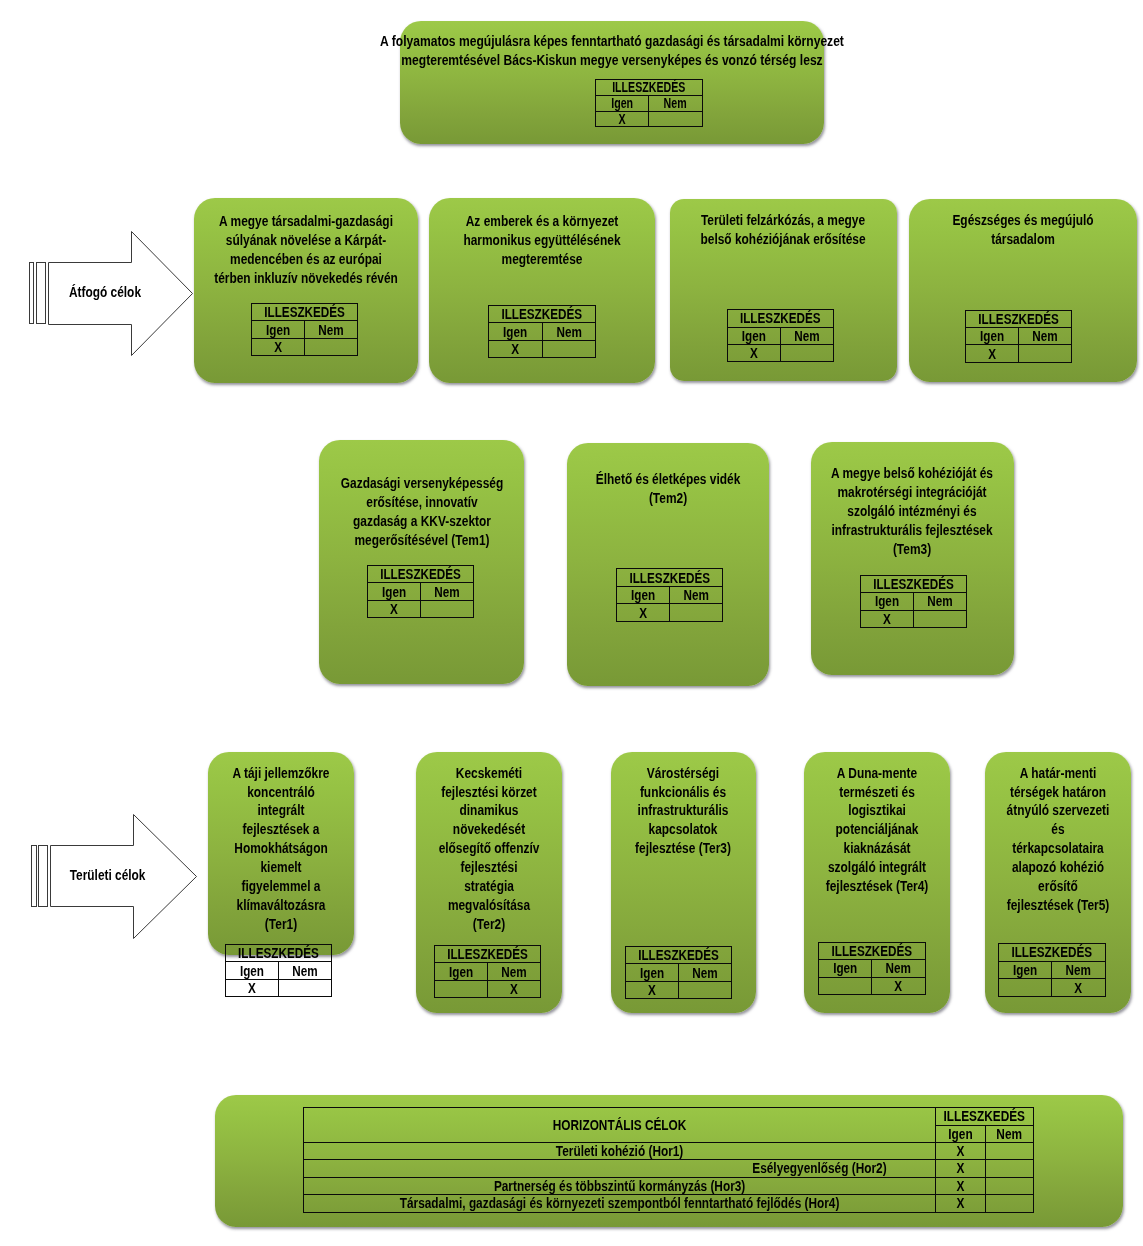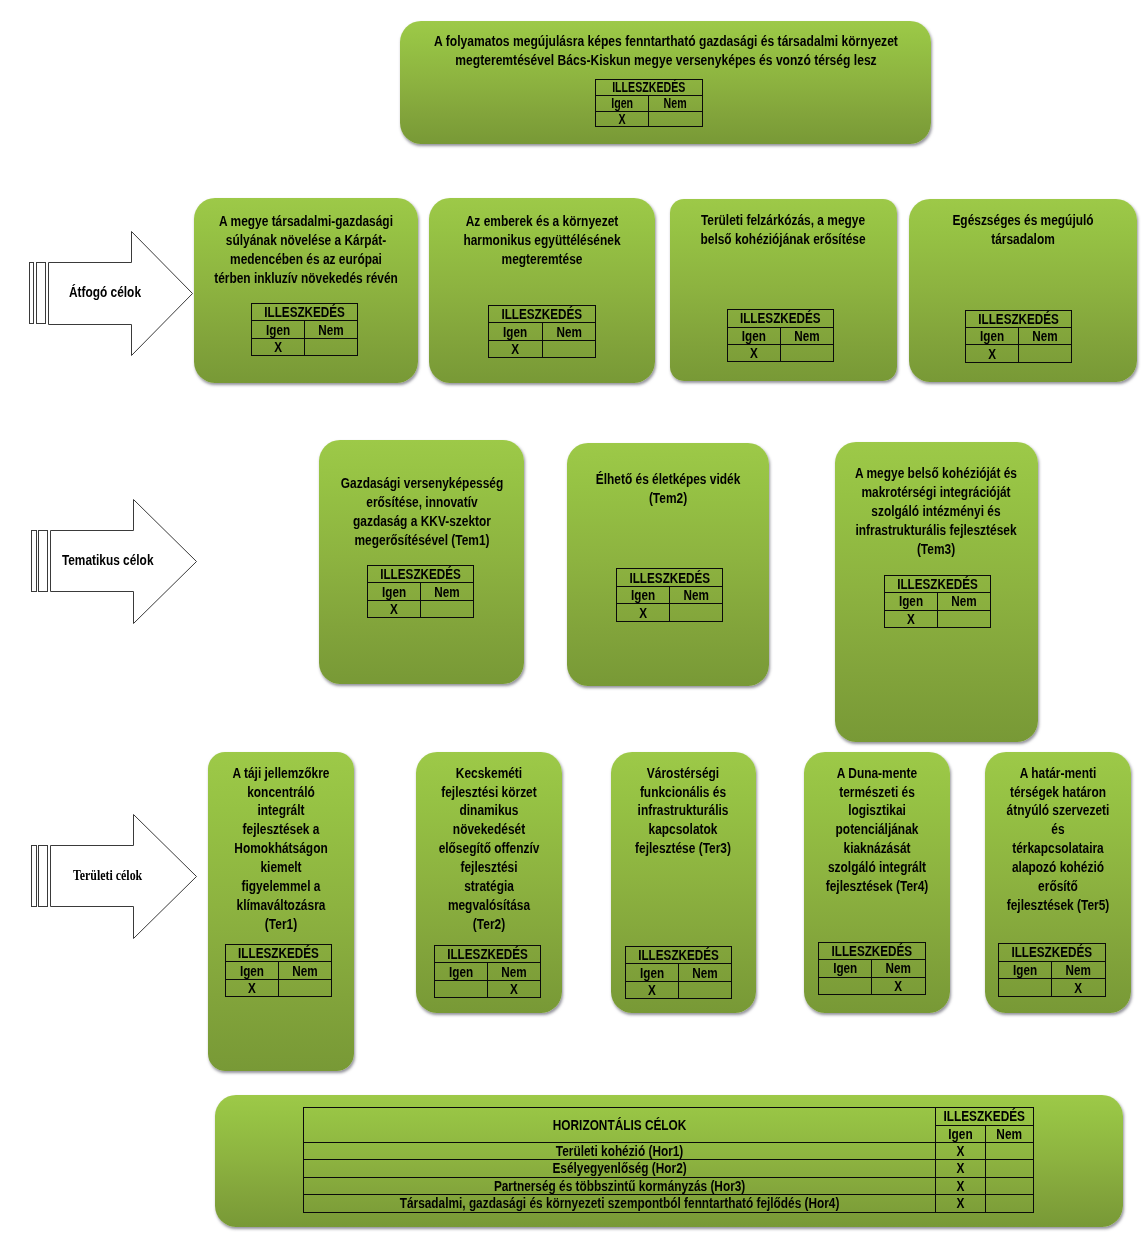--- a/index.html
+++ b/index.html
@@ -39,37 +39,29 @@
 
 <div class="stage">
 <div class="arrow" style="left:27.0px;top:229.0px;width:168px;height:129px;">
   <svg width="168" height="129" viewBox="0 0 168 129">
     <polygon points="21.5,33.5 104.5,33.5 104.5,2.5 165.5,64.5 104.5,126.5 104.5,95.5 21.5,95.5" fill="#ffffff" stroke="#3a3a3a" stroke-width="1" stroke-linejoin="miter" shape-rendering="geometricPrecision"></polygon>
     <rect x="2.5" y="33.5" width="4" height="61" fill="#ffffff" stroke="#3a3a3a" stroke-width="1" shape-rendering="crispEdges"></rect>
     <rect x="9.5" y="33.5" width="9" height="61" fill="#ffffff" stroke="#3a3a3a" stroke-width="1" shape-rendering="crispEdges"></rect>
   </svg>
   <div class="alabel" style="left:1.7px;top:34.0px;width:152.0px;height:59.4px;display:flex;align-items:center;justify-content:center;white-space:nowrap;">Átfogó célok</div>
 </div>
-<div class="arrow" style="left:29.0px;top:497.0px;width:170px;height:129px;">
-  <svg width="170" height="129" viewBox="0 0 170 129">
-    <polygon points="21.5,33.5 104.5,33.5 104.5,2.5 167.5,64.5 104.5,126.5 104.5,94.5 21.5,94.5" fill="#ffffff" stroke="#3a3a3a" stroke-width="1" stroke-linejoin="miter" shape-rendering="geometricPrecision"></polygon>
-    <rect x="2.5" y="33.5" width="5" height="61" fill="#ffffff" stroke="#3a3a3a" stroke-width="1" shape-rendering="crispEdges"></rect>
-    <rect x="9.5" y="33.5" width="9" height="61" fill="#ffffff" stroke="#3a3a3a" stroke-width="1" shape-rendering="crispEdges"></rect>
-  </svg>
-  <div class="alabel" style="left:1.9px;top:34.0px;width:153.4px;height:58.8px;display:flex;align-items:center;justify-content:center;white-space:nowrap;">Tematikus célok</div>
-</div>
-<div class="arrow" style="left:29.0px;top:812.0px;width:170px;height:129px;font-family:Liberation Serif, serif;">
+<div class="arrow" style="left:29.0px;top:812.0px;width:170px;height:129px;">
   <svg width="170" height="129" viewBox="0 0 170 129">
     <polygon points="21.5,33.5 104.5,33.5 104.5,2.5 167.5,64.5 104.5,126.5 104.5,94.5 21.5,94.5" fill="#ffffff" stroke="#3a3a3a" stroke-width="1" stroke-linejoin="miter" shape-rendering="geometricPrecision"></polygon>
     <rect x="2.5" y="33.5" width="5" height="61" fill="#ffffff" stroke="#3a3a3a" stroke-width="1" shape-rendering="crispEdges"></rect>
     <rect x="9.5" y="33.5" width="9" height="61" fill="#ffffff" stroke="#3a3a3a" stroke-width="1" shape-rendering="crispEdges"></rect>
   </svg>
   <div class="alabel" style="left:2.1px;top:34.0px;width:153.2px;height:58.6px;display:flex;align-items:center;justify-content:center;white-space:nowrap;">Területi célok</div>
 </div>
-  <div class="gbox" style="left:400.2px;top:21.1px;width:531px;height:122.5px;">
+  <div class="gbox" style="left:400.2px;top:21.1px;width:424px;height:122.5px;">
     <div class="btext" style="top:10.91px;transform:translateX(-50%) scaleX(0.8635);">A folyamatos megújulásra képes fenntartható gazdasági és társadalmi környezet
 megteremtésével Bács-Kiskun megye versenyképes és vonzó térség lesz</div>
     <table class="fittbl" style="left:194.9px;top:58.0px;width:107.5px;height:47.2px;--sx:0.759;">
       <tbody>
           <tr>
             <td colspan="2" style="height:15.73px;">
               <span>ILLESZKEDÉS</span>
             </td>
           </tr>
       <tr>
@@ -249,21 +241,21 @@
           </tr>
       <tr>
             <td style="height:17.53px;">
               <span>X</span>
             </td>
             <td style="height:17.53px;"></td>
           </tr>
     </tbody>
       </table>
   </div>
-  <div class="gbox" style="left:810.5px;top:442.2px;width:203.3px;height:300px;margin-left:24px;">
+  <div class="gbox" style="left:810.5px;top:442.2px;width:203.3px;height:233px;">
     <div class="btext" style="top:22.20px;transform:translateX(-50%) scaleX(0.8520);">A megye belső kohézióját és
 makrotérségi integrációját
 szolgáló intézményi és
 infrastrukturális fejlesztések
 (Tem3)</div>
     <table class="fittbl" style="left:49.0px;top:132.4px;width:107.0px;height:52.4px;--sx:0.836;">
       <tbody>
           <tr>
             <td colspan="2" style="height:17.47px;">
               <span>ILLESZKEDÉS</span>
@@ -279,21 +271,21 @@
           </tr>
       <tr>
             <td style="height:17.47px;">
               <span>X</span>
             </td>
             <td style="height:17.47px;"></td>
           </tr>
     </tbody>
       </table>
   </div>
-  <div class="gbox" style="left:207.7px;top:752.0px;width:146.3px;height:319px;border-radius:17px;">
+  <div class="gbox" style="left:207.7px;top:752.0px;width:146.3px;height:203px;">
     <div class="btext" style="top:11.80px;transform:translateX(-50%) scaleX(0.8520);">A táji jellemzőkre
 koncentráló
 integrált
 fejlesztések a
 Homokhátságon
 kiemelt
 figyelemmel a
 klímaváltozásra
 (Ter1)</div>
     <table class="fittbl" style="left:17.8px;top:192.2px;width:106.9px;height:51.7px;--sx:0.836;">
@@ -476,21 +468,21 @@
       <tr>
         <td style="height:17.4px;">
               <span>Területi kohézió (Hor1)</span>
             </td>
         <td style="height:17.4px;">
               <span>X</span>
             </td>
         <td style="height:17.4px;"></td>
       </tr>
       <tr>
-        <td style="height:17.6px;">
+        <td style="height:17.6px;text-align:right;">
               <span>Esélyegyenlőség (Hor2)</span>
             </td>
         <td style="height:17.6px;">
               <span>X</span>
             </td>
         <td style="height:17.6px;"></td>
       </tr>
       <tr>
         <td style="height:17.5px;">
               <span>Partnerség és többszintű kormányzás (Hor3)</span>

